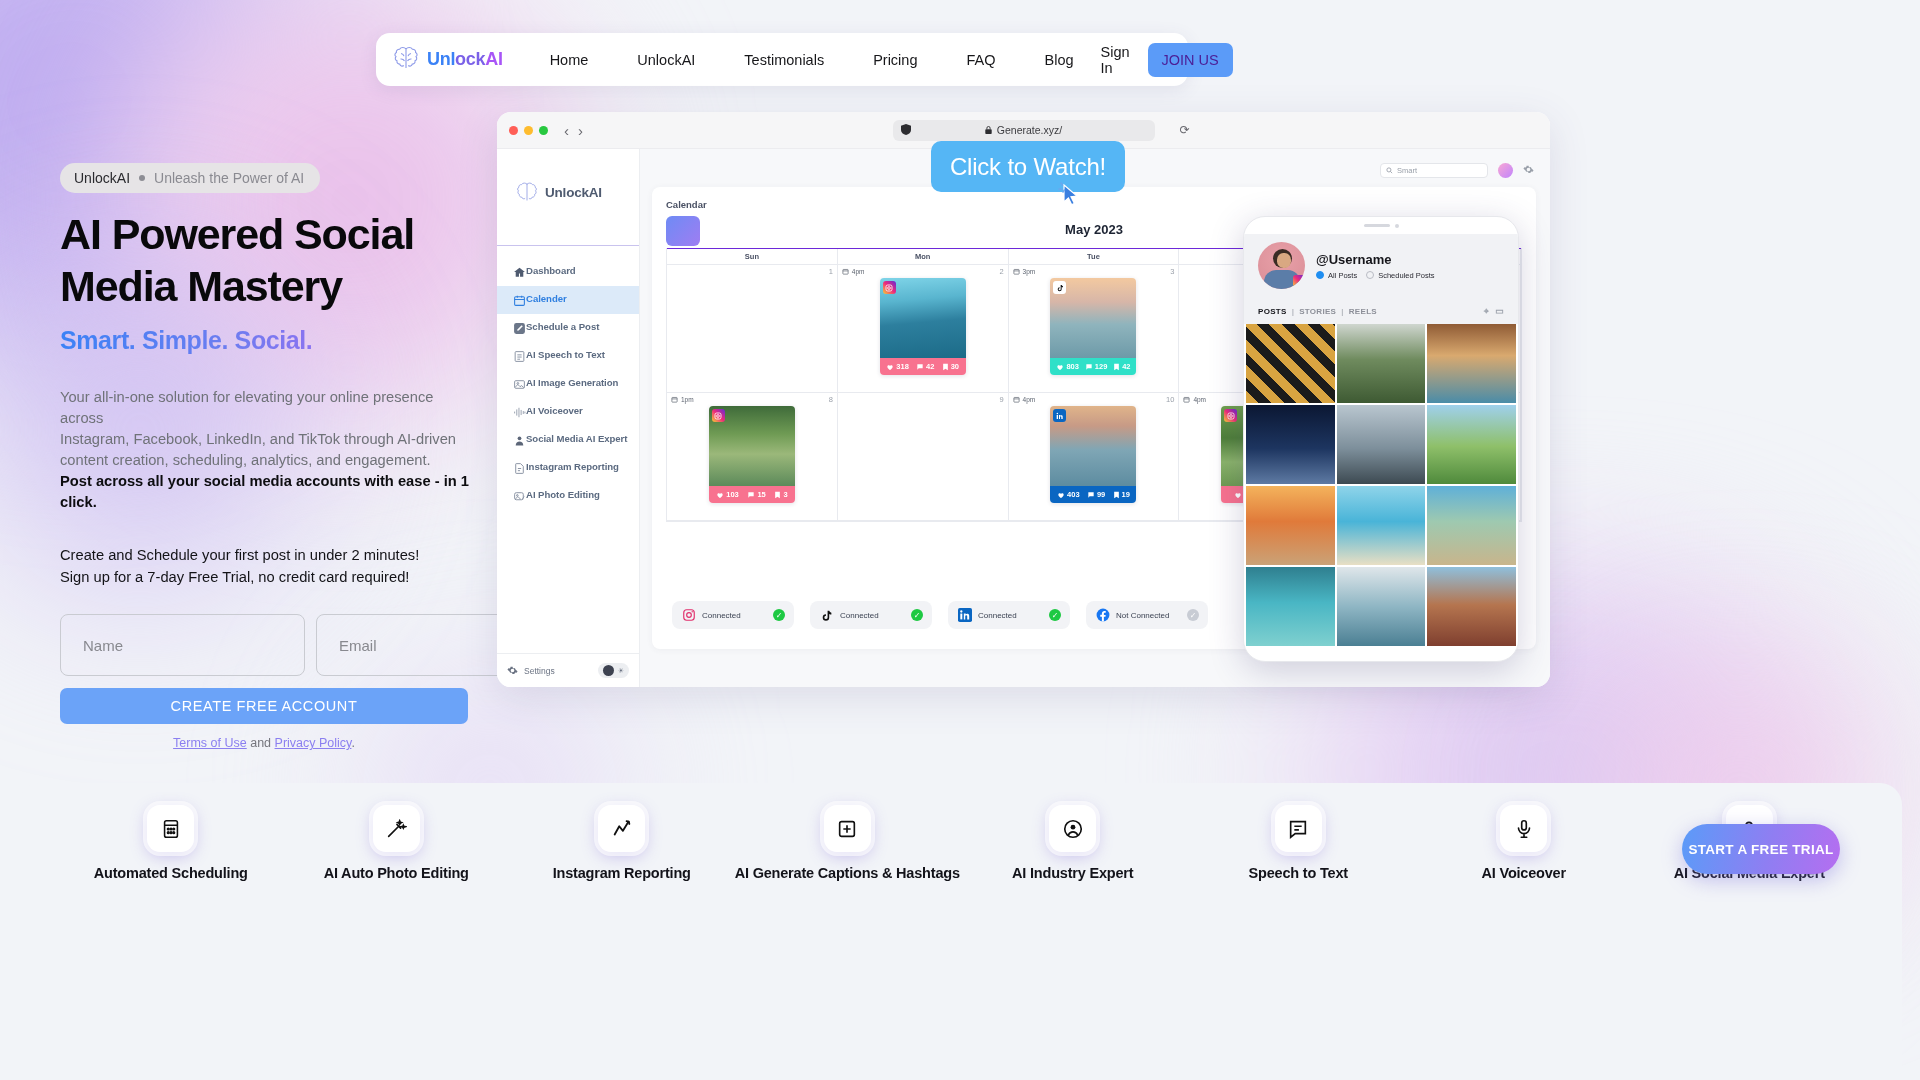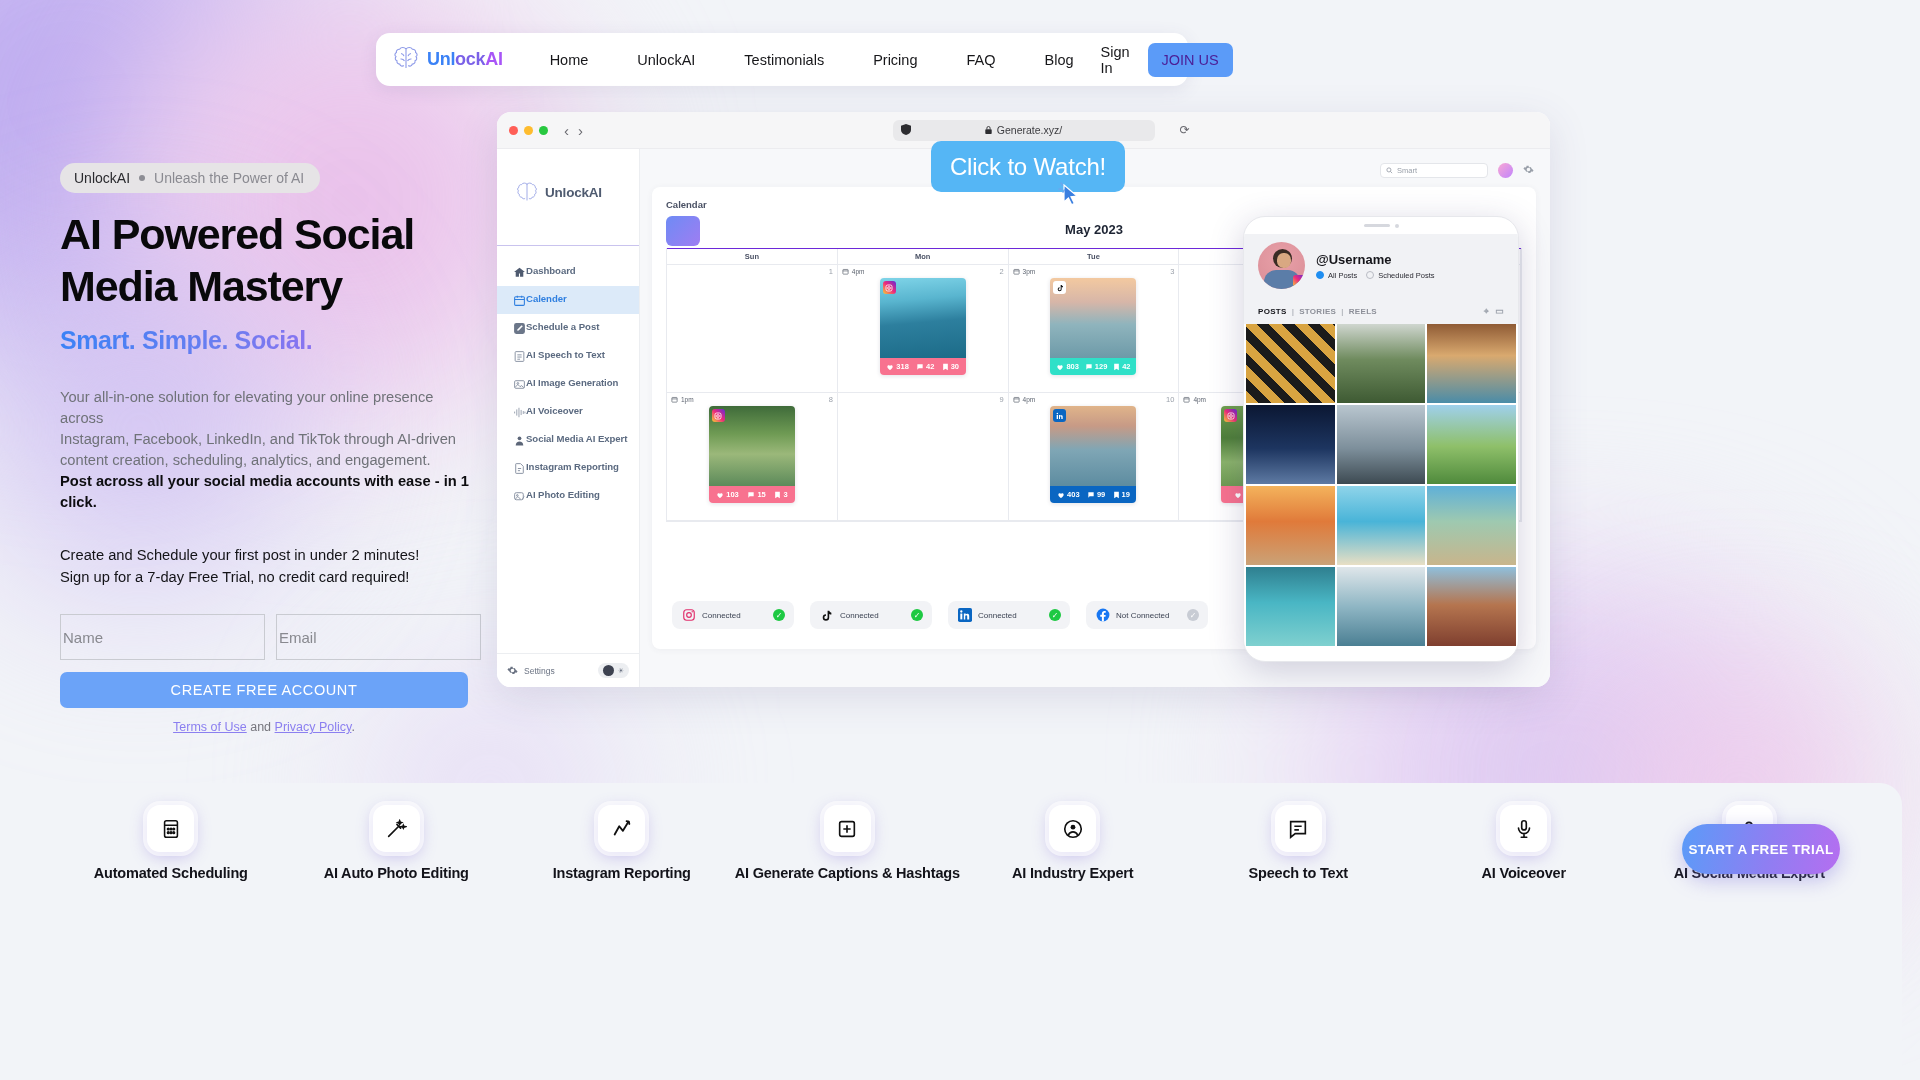--- a/index.html
+++ b/index.html
@@ -63,22 +63,22 @@
     font-size: 25px; font-weight: 700; margin-top: 14px; letter-spacing: -.4px;
     background: linear-gradient(90deg,#3b82f6 0%,#6d7df0 40%,#9b6ef0 72%,#a855f7 100%);
     -webkit-background-clip: text; background-clip: text; color: transparent;
   }
   .hero-body { margin-top: 32px; font-size: 14.7px; line-height: 1.42; color: #6f7278; }
   .hero-body b { color: #0d0d10; font-weight: 700; }
   .hero-sub { margin-top: 33px; font-size: 14.7px; line-height: 1.45; color: #131317; }
 
   .form-row { margin-top: 26px; display: flex; gap: 11px; }
   .inp {
-    flex: 1; height: 46px; border: 1px solid #c9cbd1; border-radius: 0;
-    background: transparent; padding: 0 2px; font-size: 15px;
+    flex: 1; height: 62px; border: 1px solid #c9cbd1; border-radius: 8px;
+    background: transparent; padding: 0 22px; font-size: 15px;
     font-family: "Liberation Sans", sans-serif; color: #2b2b30;
   }
   .inp::placeholder { color: #88898f; }
   .cta {
     margin-top: 12px; width: 408px; height: 36px; border: none; border-radius: 7px;
     background: #6ba3f8; color: #fff; font-size: 14.5px; letter-spacing: .6px;
     font-family: "Liberation Sans", sans-serif; cursor: pointer;
   }
   .legal { margin-top: 12px; text-align: center; width: 408px; font-size: 12.5px; color: #76767d; }
   .legal a { color: #8b7ff0; text-decoration: underline; }

